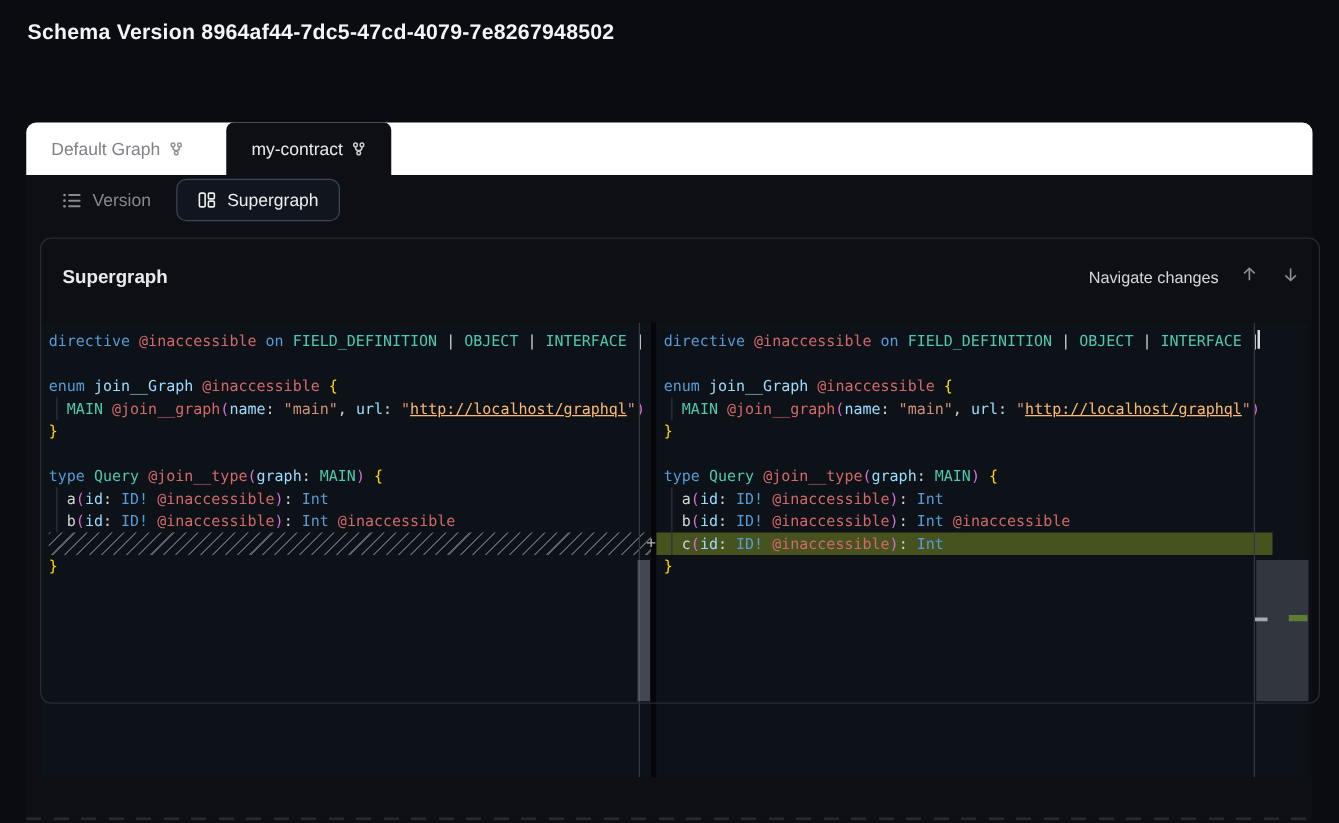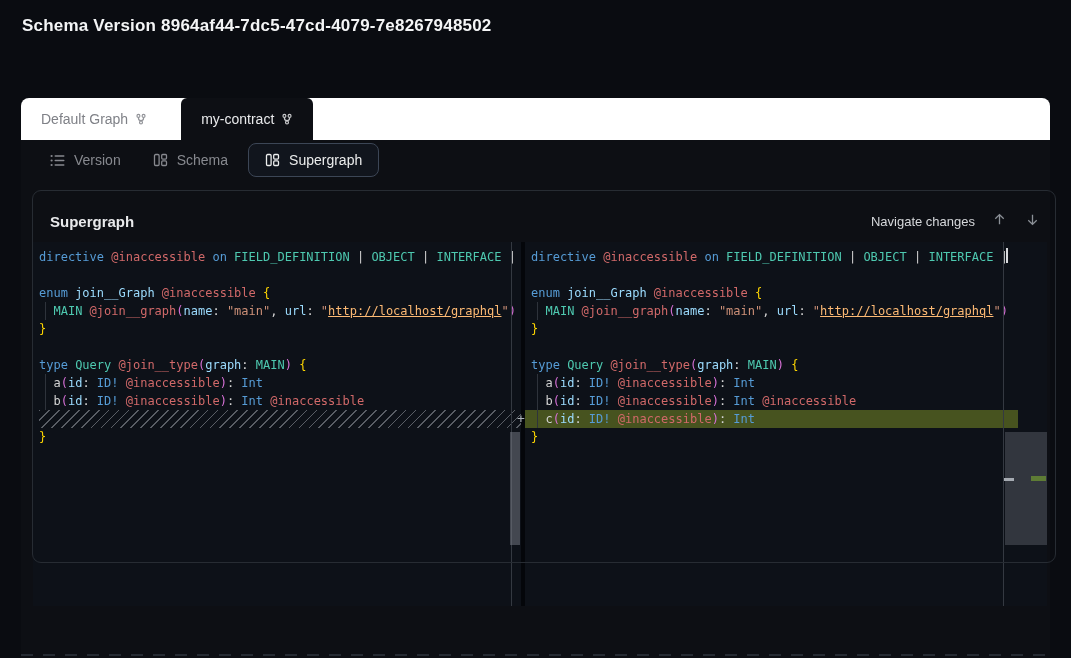--- a/index.html
+++ b/index.html
@@ -37,21 +37,21 @@
   
   .panel-border { position:absolute; left:11px; top:92px; width:1024px; height:373px;
                   border:1px solid #272c33; border-radius:9px; pointer-events:none; z-index:6; }
   .panel-title { position:absolute; left:29px; top:115px; font-size:15px; font-weight:bold; color:#e9eaec; }
   .navigate { position:absolute; right:75px; top:116px; font-size:13px; color:#d6d8db; }
   .nav-arrow { position:absolute; top:112px; width:18px; height:18px; display:flex;
                align-items:center; justify-content:center; color:#8b9097; cursor:pointer; }
   .nav-up { right:42px; } .nav-down { right:9px; }
 
   
-  .editor { position:absolute; left:12px; top:144px; width:1014px; height:364px; }
+  .editor { position:absolute; left:12px; top:160px; width:1014px; height:364px; }
   .pane { position:absolute; top:0; bottom:0; background:#0d1118; overflow:hidden; }
   .pane-left { left:0; width:488px; }
   .pane-right { left:492px; width:522px; }
   .divider { position:absolute; left:488px; top:0; bottom:0; width:4px; background:#04060a; }
   .code-layer { position:relative; z-index:1; padding:6px 0 0 6px;
                 font-family:"DejaVu Sans Mono","Liberation Mono",monospace;
                 font-size:12px; }
   .cl { height:18px; line-height:18px; white-space:pre; position:relative; }
   .cl .guide { position:absolute; left:6px; top:0; bottom:0; width:1px; background:#2e333b; }
   .cl.hatch { background:repeating-linear-gradient(135deg,
@@ -121,30 +121,20 @@
           <circle cx="1.6" cy="2" r="1.1"></circle>
             <rect x="4.5" y="1.2" width="10" height="1.6" rx=".8"></rect>
           <circle cx="1.6" cy="6.5" r="1.1"></circle>
             <rect x="4.5" y="5.7" width="10" height="1.6" rx=".8"></rect>
           <circle cx="1.6" cy="11" r="1.1"></circle>
             <rect x="4.5" y="10.2" width="10" height="1.6" rx=".8"></rect>
         </svg>
       </span>
       <span>Version</span>
     </div>
-    <div class="subtab">
-      <span class="glyph">
-        <svg width="15" height="14" viewBox="0 0 14 14" fill="none" stroke="currentColor" stroke-width="1.3">
-          <rect x="1" y="1.5" width="4.6" height="11" rx="1.2"></rect>
-          <rect x="8.2" y="1.5" width="4.8" height="4.6" rx="1"></rect>
-          <rect x="8.2" y="7.9" width="4.8" height="4.6" rx="1"></rect>
-        </svg>
-      </span>
-      <span>Schema</span>
-    </div>
     <div class="subtab active">
       <span class="glyph">
         <svg width="15" height="14" viewBox="0 0 14 14" fill="none" stroke="currentColor" stroke-width="1.3">
           <rect x="1" y="1.5" width="4.6" height="11" rx="1.2"></rect>
           <rect x="8.2" y="1.5" width="4.8" height="4.6" rx="1"></rect>
           <rect x="8.2" y="7.9" width="4.8" height="4.6" rx="1"></rect>
         </svg>
       </span>
       <span>Supergraph</span>
     </div>

